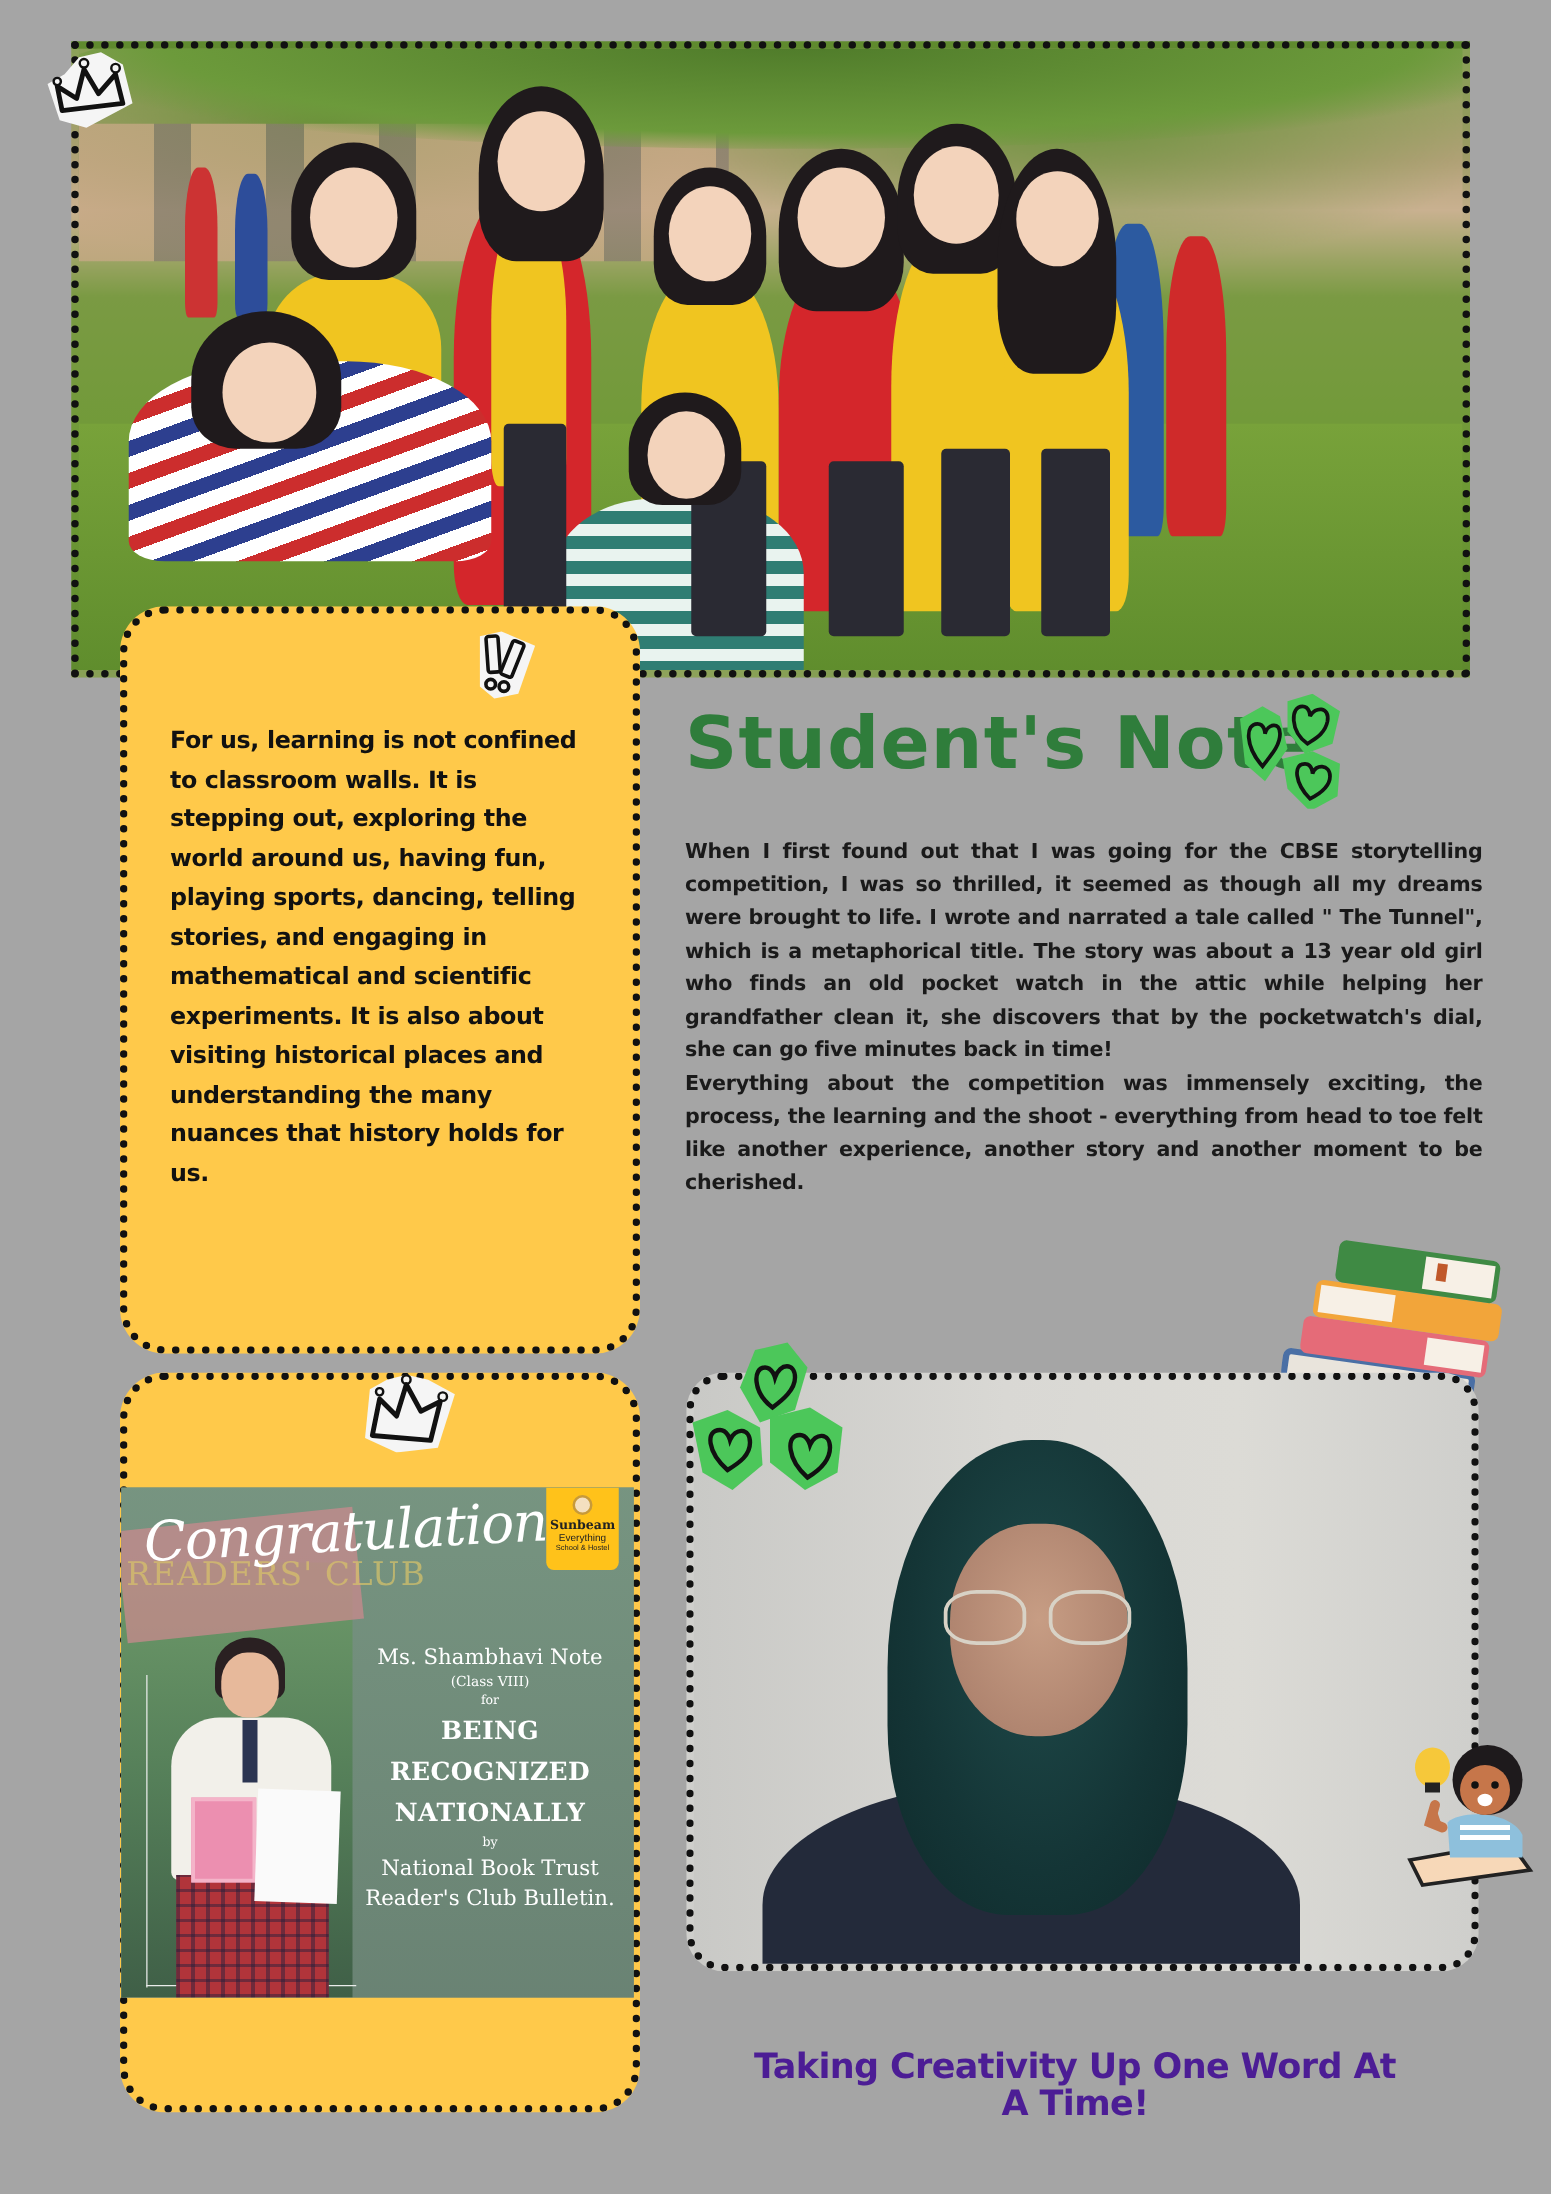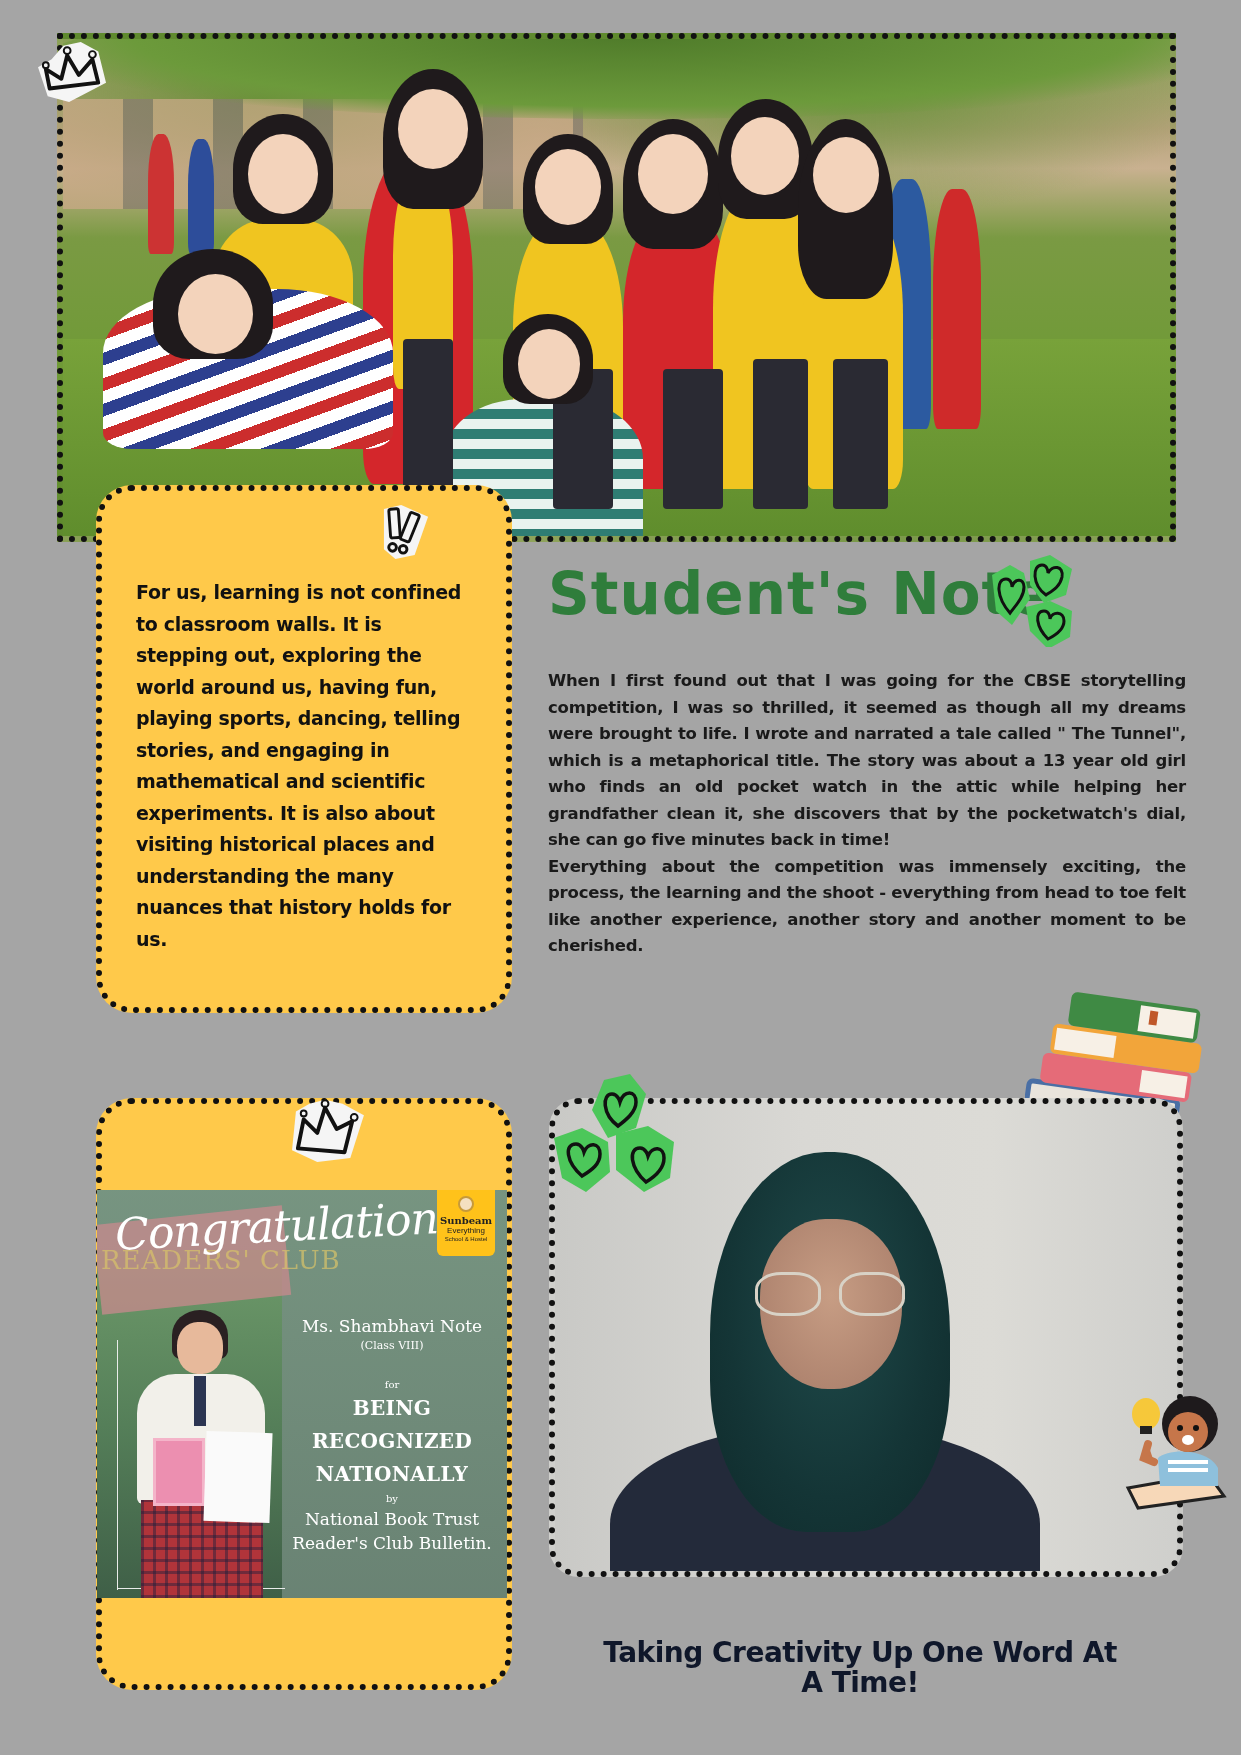--- a/index.html
+++ b/index.html
@@ -41,21 +41,21 @@
   .fig-hair { position: absolute; border-radius: 50% 50% 30% 30%; background: #1f1a1c; }
 
   
   .sticker-crown {
     width: 78px; height: 68px;
   }
   .exclaim { width: 48px; height: 58px; }
 
   
   .intro-card {
-    left: 96px; top: 485px; width: 416px; height: 528px;
+    left: 96px; top: 485px; width: 416px; height: 598px;
     background: #ffc94a;
     border: 6px dotted #111;
     border-radius: 36px;
   }
   .intro-text {
     position: absolute; left: 34px; top: 86px; width: 340px;
     font-family: "DejaVu Sans", sans-serif;
     font-size: 19px; line-height: 31.5px; font-weight: bold;
     color: #111;
     letter-spacing: -0.3px;
@@ -142,21 +142,21 @@
   .ap-frame-v { position:absolute; left:20px; top:150px; width:1px; height:250px; background:#e9ecea; }
   .ap-frame-h { position:absolute; left:20px; top:398px; width:168px; height:1px; background:#e9ecea; }
 
   .ap-text {
     position: absolute; left: 190px; top: 124px; width: 210px;
     text-align: center; color: #fff;
     font-family: "DejaVu Serif", serif;
   }
   .ap-text .name { font-size: 17px; line-height: 24px; }
   .ap-text .cls { font-size: 11px; line-height: 16px; }
-  .ap-text .for { font-size: 10px; line-height: 14px; margin-top: 24px; }
+  .ap-text .for { font-size: 10px; line-height: 14px; }
   .ap-text .big { font-size: 20px; font-weight: bold; line-height: 33px; letter-spacing: .3px; }
   .ap-text .by { font-size: 10px; line-height: 16px; }
   .ap-text .org { font-size: 17px; line-height: 24px; }
 
   
   .profile-card {
     left: 549px; top: 1098px; width: 634px; height: 479px;
     border: 6px dotted #111;
     border-radius: 30px;
     overflow: hidden;
@@ -189,21 +189,21 @@
     font-size: 58px; color: #2f7d3b; letter-spacing: 1px;
     text-shadow:
       3px 0 0 #fff, -3px 0 0 #fff, 0 3px 0 #fff, 0 -3px 0 #fff,
       2px 2px 0 #fff, -2px -2px 0 #fff, 2px -2px 0 #fff, -2px 2px 0 #fff;
   }
 
   
   .tagline {
     left: 600px; top: 1638px; width: 520px; text-align: center;
     font-family: "DejaVu Sans", sans-serif; font-weight: bold;
-    font-size: 28px; line-height: 30px; color: #0f172a;
+    font-size: 28px; line-height: 30px; color: #4c1d95;
     letter-spacing: -0.5px;
   }
 </style>
 </head>
 <body>
 
 <div class="abs hero">
   <div class="abs building"></div>
   <div class="abs tree-canopy"></div>
   <div class="abs grass"></div>

